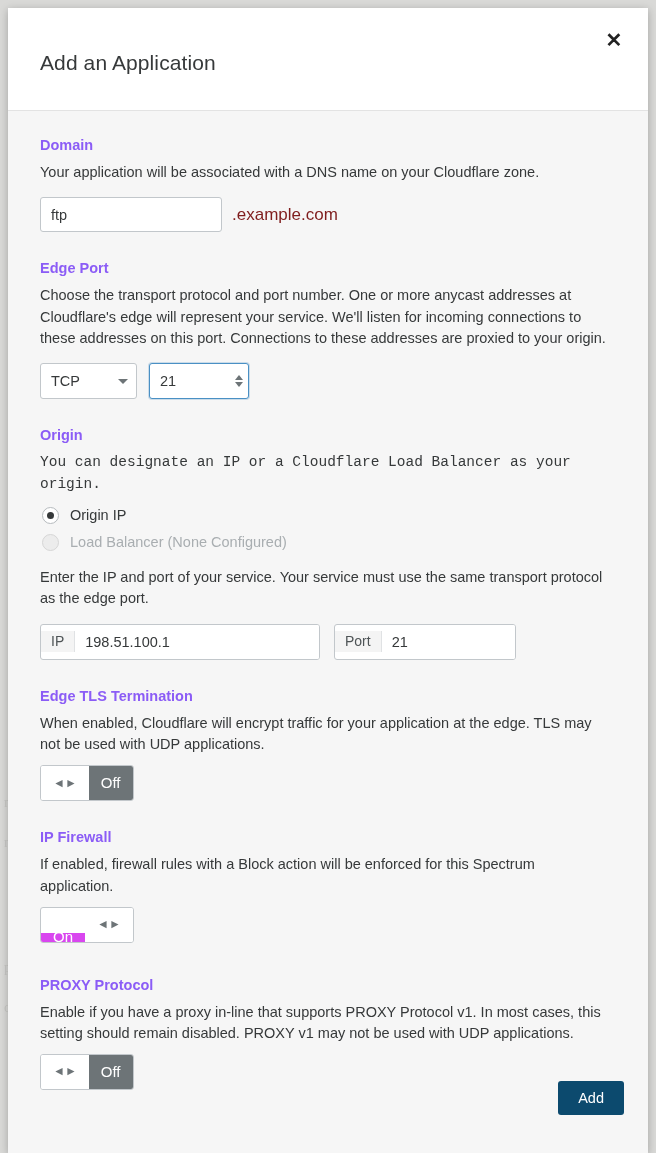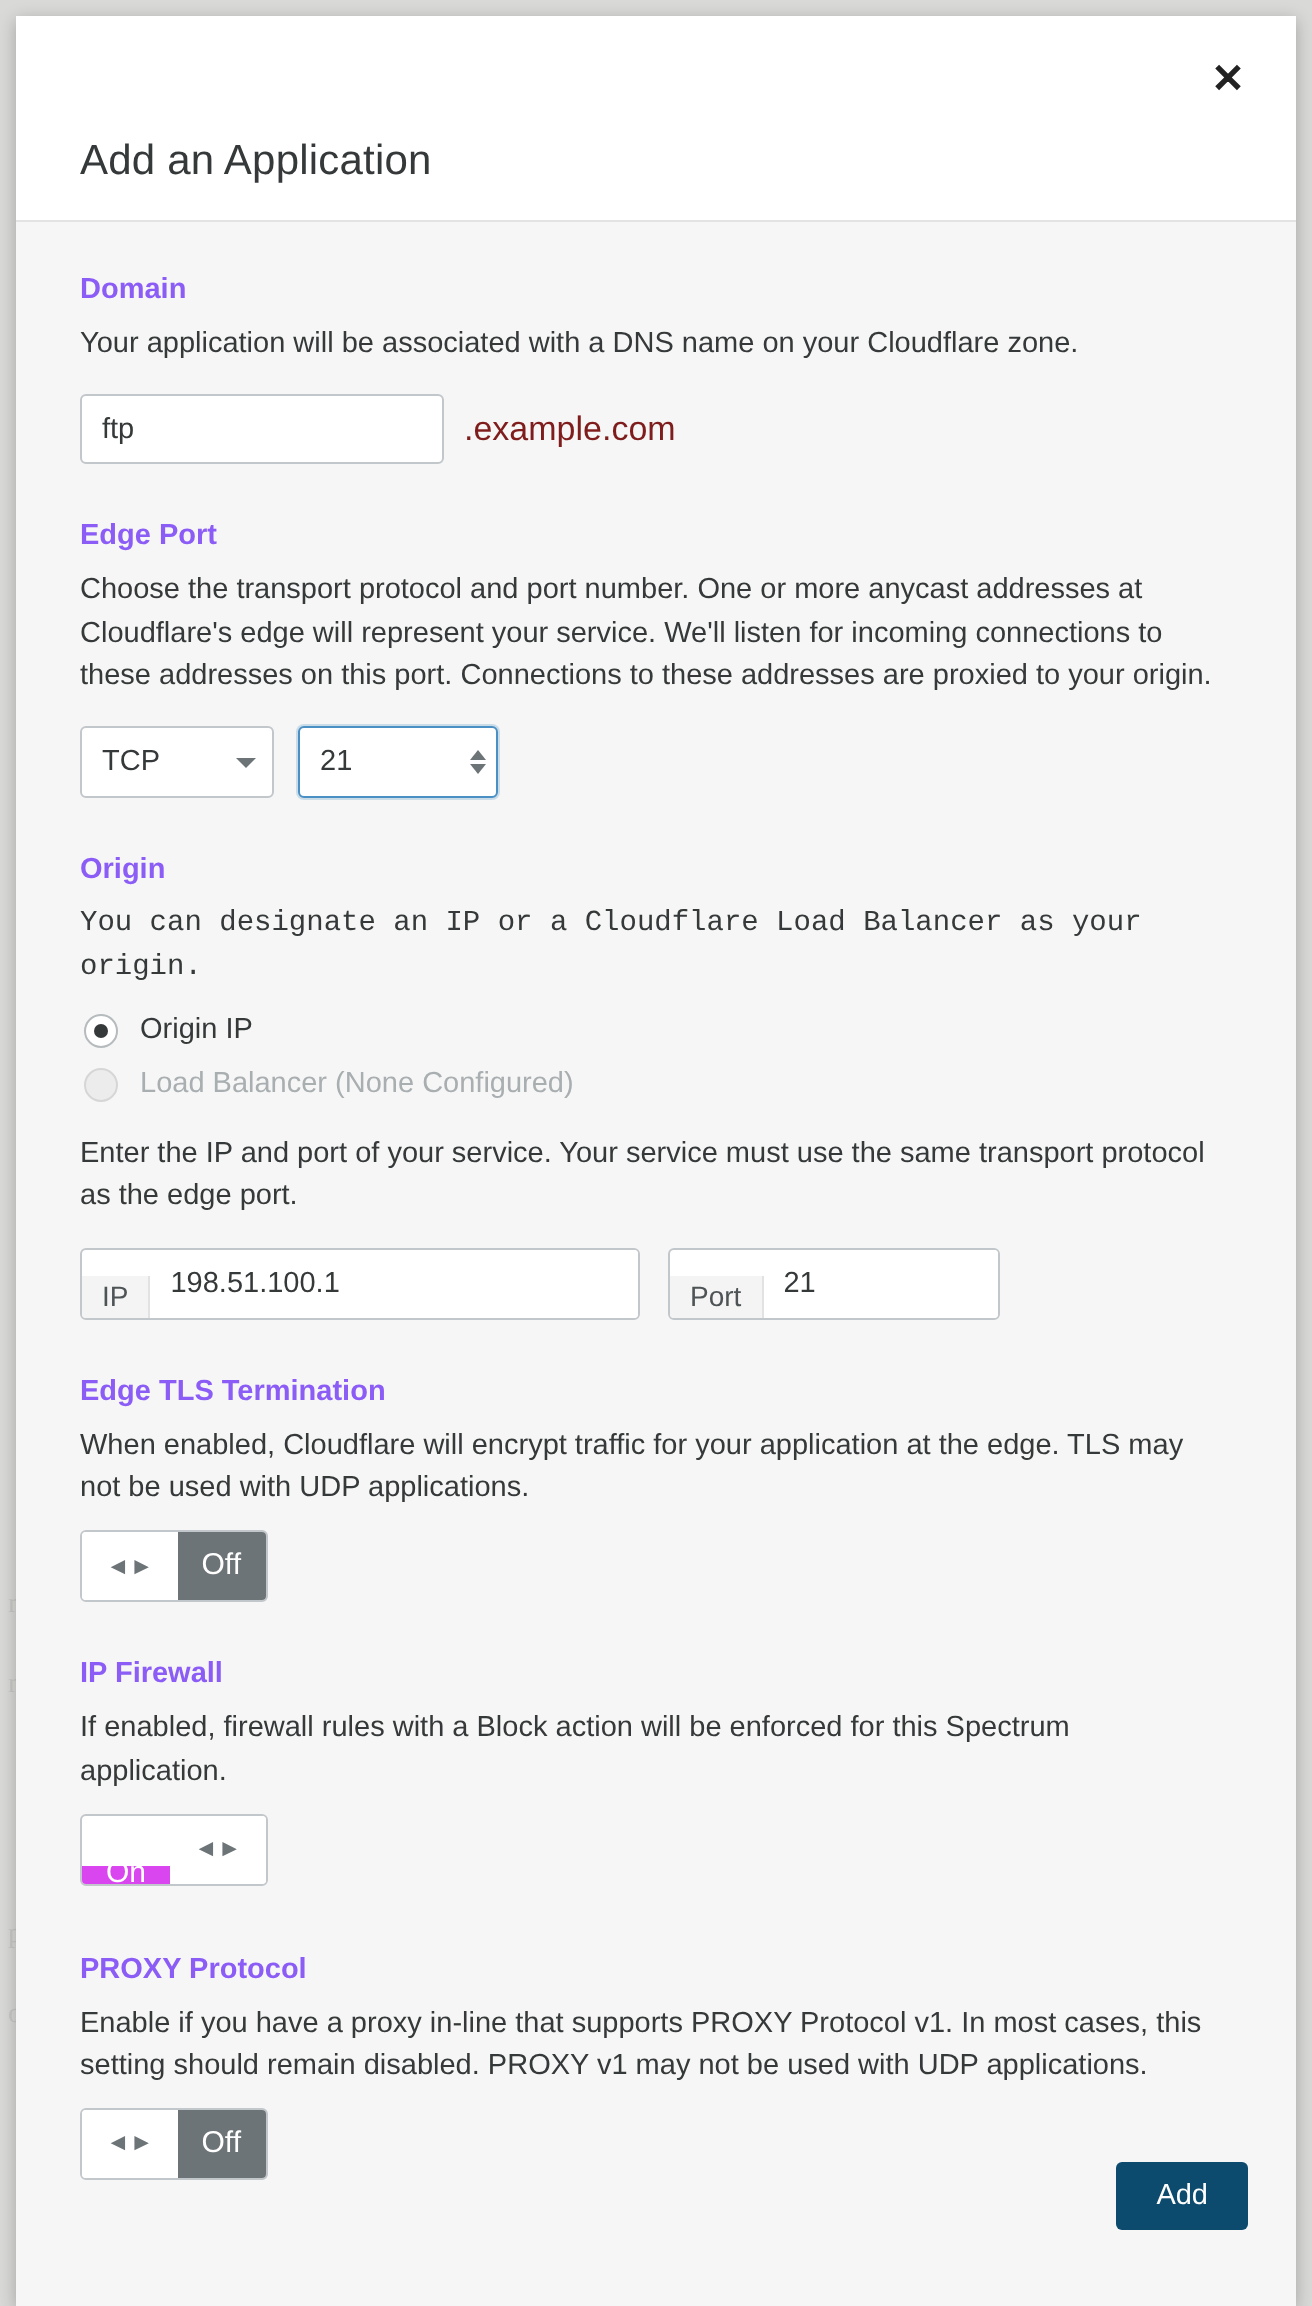--- a/index.html
+++ b/index.html
@@ -29,21 +29,21 @@
     overflow: hidden;
   }
   .modal-header {
     position: relative;
     background: #ffffff;
     height: 103px;
     border-bottom: 1px solid #e3e3e3;
   }
   .modal-title {
     position: absolute;
-    left: 32px; top: 61px;
+    left: 32px; top: 43px;
     font-size: 21px;
     color: #36393a;
     font-weight: normal;
     letter-spacing: 0.1px;
   }
   .close-icon {
     position: absolute;
     right: 22px; top: 20px;
     width: 24px; height: 24px;
     font-size: 20px;
@@ -155,21 +155,21 @@
     margin: -3.5px 0 0 -3.5px;
     border-radius: 50%;
     background: #36393a;
   }
   .radio.disabled { background: #ececec; border-color: #d6d6d6; }
   .radio-label { font-size: 14.5px; color: #36393a; }
   .radio-label.muted { color: #a9aeb1; }
 
   .ipport-row { display: flex; align-items: stretch; gap: 14px; margin-top: 4px; }
   .field-group {
-    display: flex; align-items: flex-end;
+    display: flex; align-items: center;
     border: 1px solid #c2c7cb;
     border-radius: 3px;
     background: #fff;
     height: 36px;
     overflow: hidden;
   }
   .field-addon {
     display: flex; align-items: center;
     padding: 0 10px;
     background: #f4f4f4;
@@ -177,21 +177,21 @@
     font-size: 14px;
     color: #4e5456;
   }
   .field-group input[type=text] {
     border: none; height: 100%;
     border-radius: 0;
     padding: 0 10px;
   }
   #ip-group { width: 280px; }
   #ip-group input { width: 100%; }
-  #port-group { width: 166px; }
+  #port-group { width: 182px; }
   #port-group input { width: 100%; }
 
   .toggle {
     display: inline-flex;
     border: 1px solid #c2c7cb;
     border-radius: 3px;
     overflow: hidden;
     height: 36px;
     margin-top: 10px;
     background: #fff;

